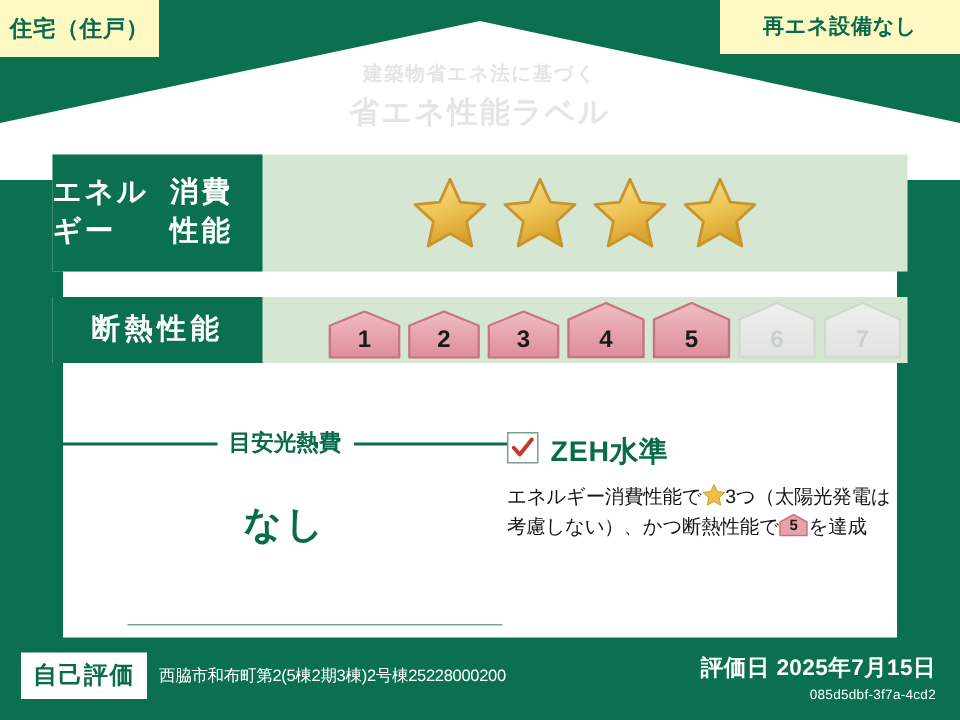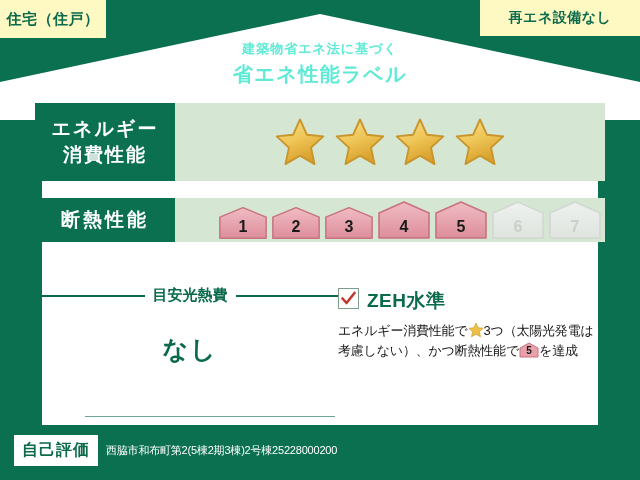--- a/index.html
+++ b/index.html
@@ -36,42 +36,42 @@
     font-weight: bold;
     display: flex; align-items: center; justify-content: center;
     letter-spacing: 0.5px;
   }
   .tag-left  { left: 0;  top: 0; width: 106px; height: 38px; font-size: 15px; }
   .tag-right { right: 0; top: 0; width: 160px; height: 36px; font-size: 14px; }
 
   
   .title-wrap {
     position: absolute; left: 0; top: 40px; width: 640px;
-    text-align: center; color: #5eead4;
+    text-align: center; color: #e5e5e5;
   }
   .title-sub  { font-size: 13px; font-weight: bold; letter-spacing: 1px; }
   .title-main { font-size: 20px; font-weight: bold; letter-spacing: 1.5px; margin-top: 3px; }
 
   
   .row {
     position: absolute; left: 35px;
     width: 570px; height: 78px;
     background: #d5e6d3;
     display: flex; align-items: stretch;
   }
   .row-energy     { top: 103px; }
   .row-insulation { top: 198px; height: 44px; gap: 40px; }
 
   .row-label {
     width: 140px;
     background: #0a7050;
     color: #ffffff;
     font-weight: bold;
     font-size: 19px;
-    display: flex; flex-direction: column;
+    display: flex; flex-direction: row;
     align-items: center; justify-content: center;
     line-height: 1.35;
     letter-spacing: 2px;
   }
   .row-insulation .row-label { font-size: 19px; letter-spacing: 3px; }
 
   .row-content {
     flex: 1;
     display: flex; align-items: center; justify-content: center;
   }
@@ -356,14 +356,18 @@
           <polygon points="10,1 19,6 19,15 1,15 1,6" fill="#e8a0ab" stroke="#c9737f" stroke-width="1"></polygon>
         </svg>
         <b>5</b></span><span>を達成</span>
     </div>
   </div>
 
   <div class="footer-left">
     <span class="self-badge">自己評価</span>
     <span class="addr">西脇市和布町第2(5棟2期3棟)2号棟25228000200</span>
   </div>
+  <div class="footer-right">
+    <div class="eval-date">評価日 2025年7月15日</div>
+    <div class="eval-id">085d5dbf-3f7a-4cd2</div>
+  </div>
 
 </div>
 
 </body></html>

